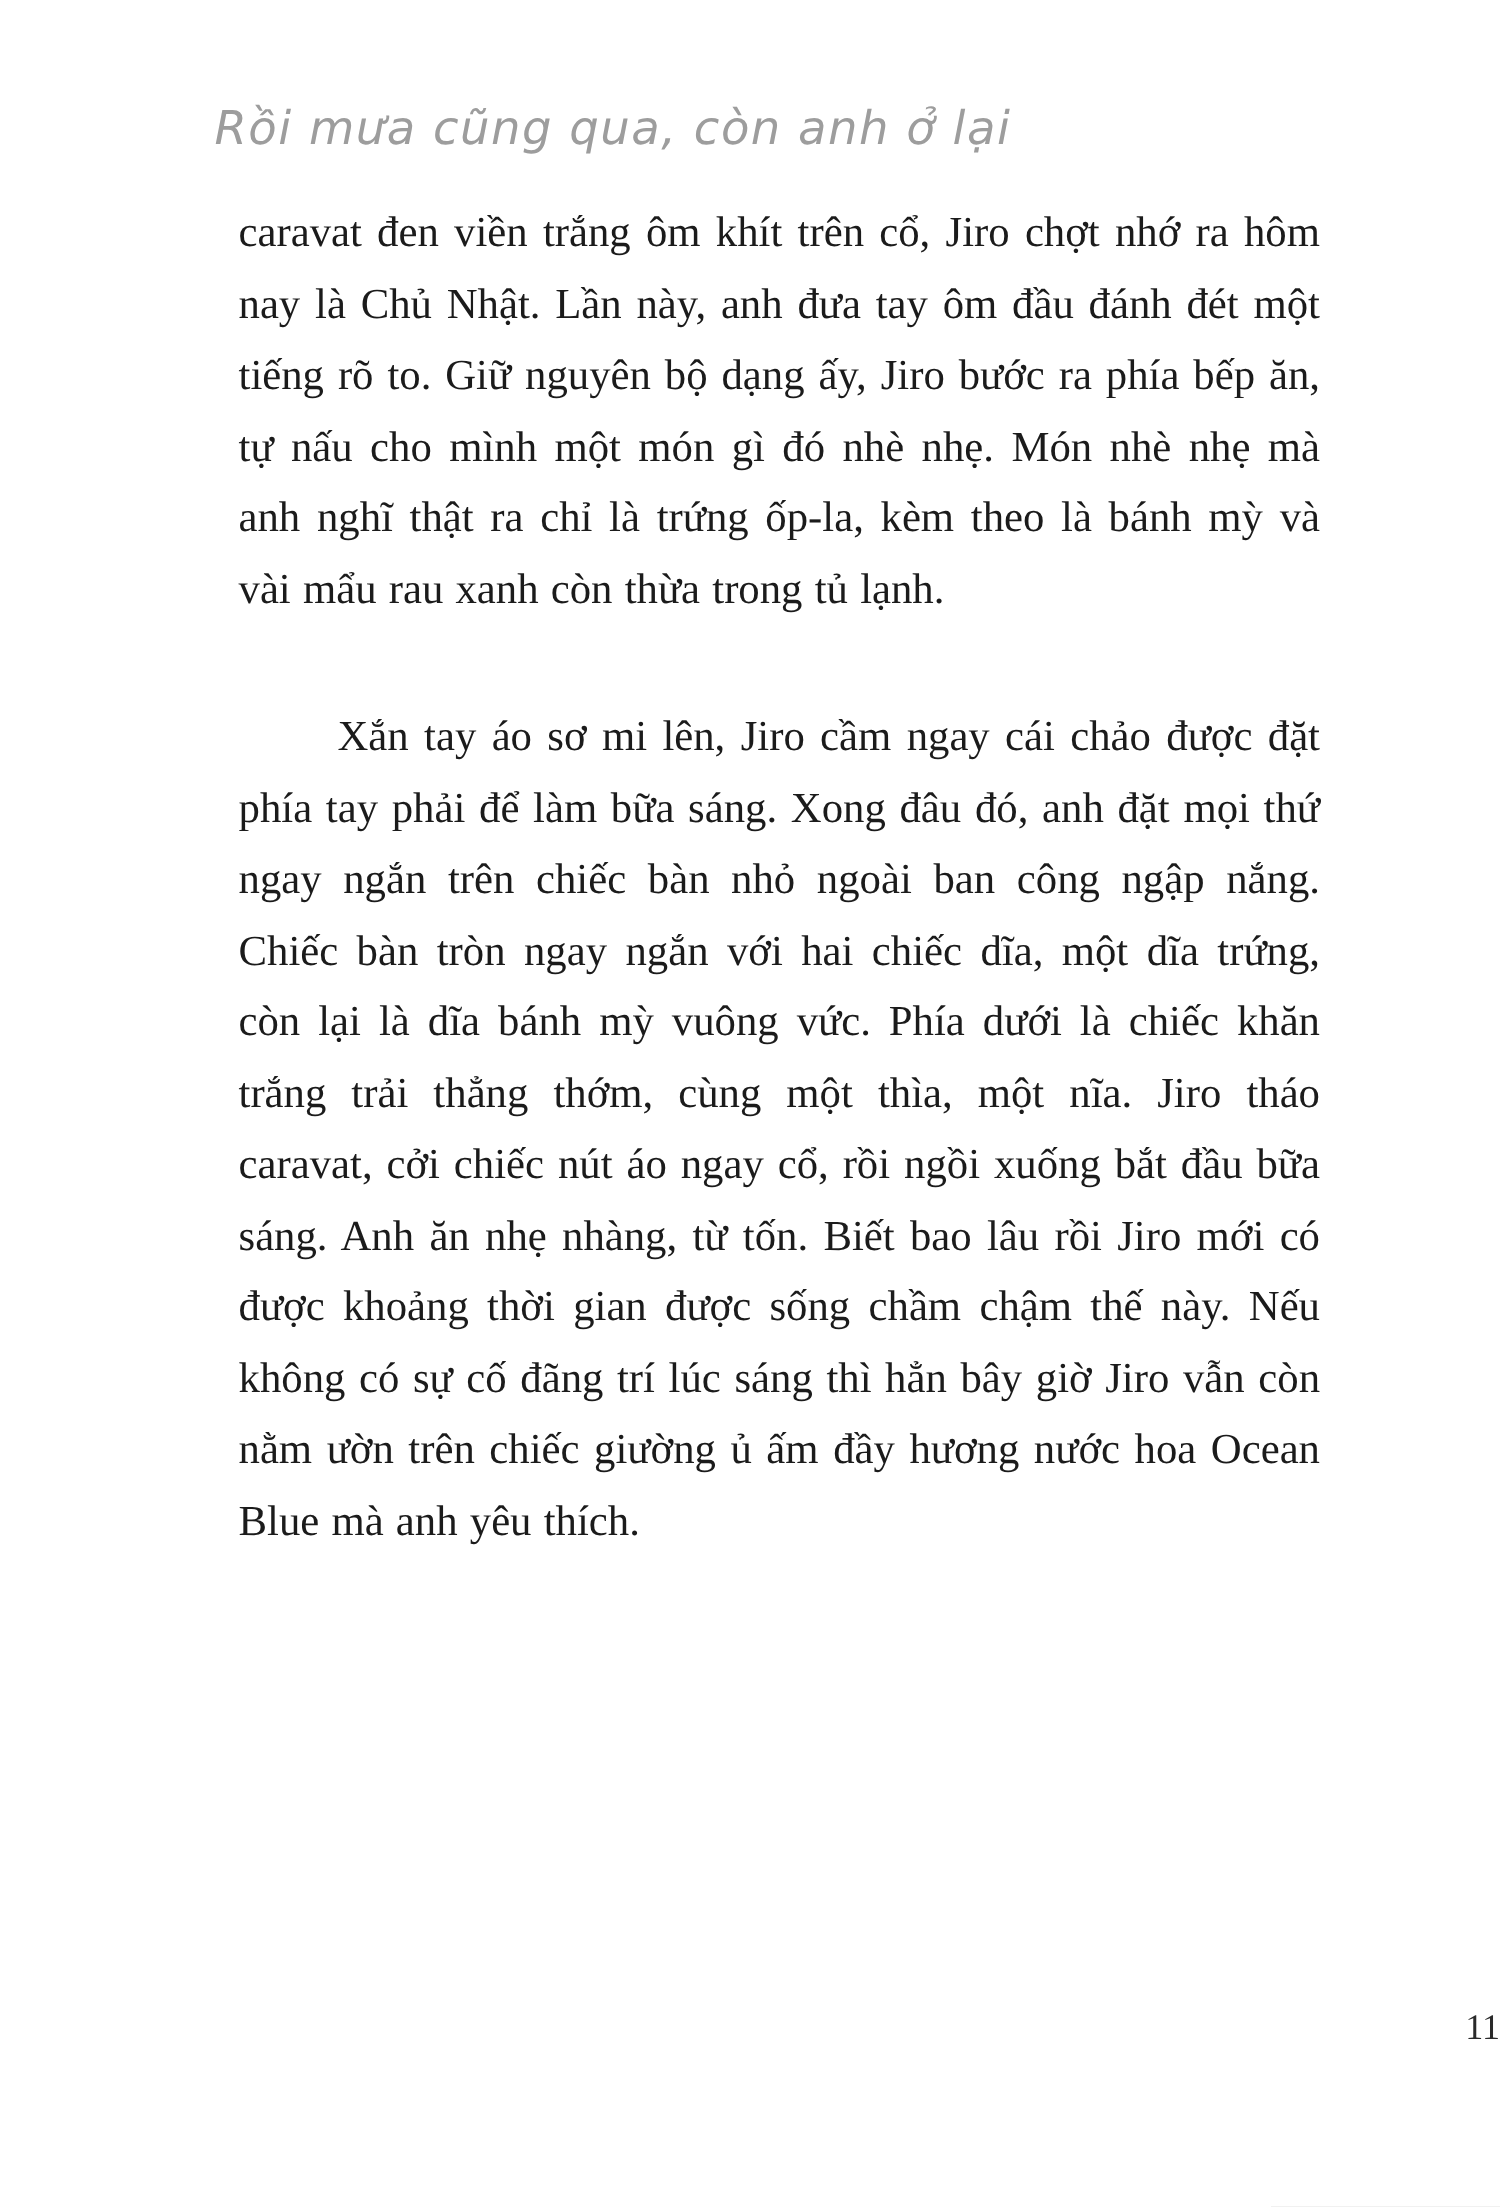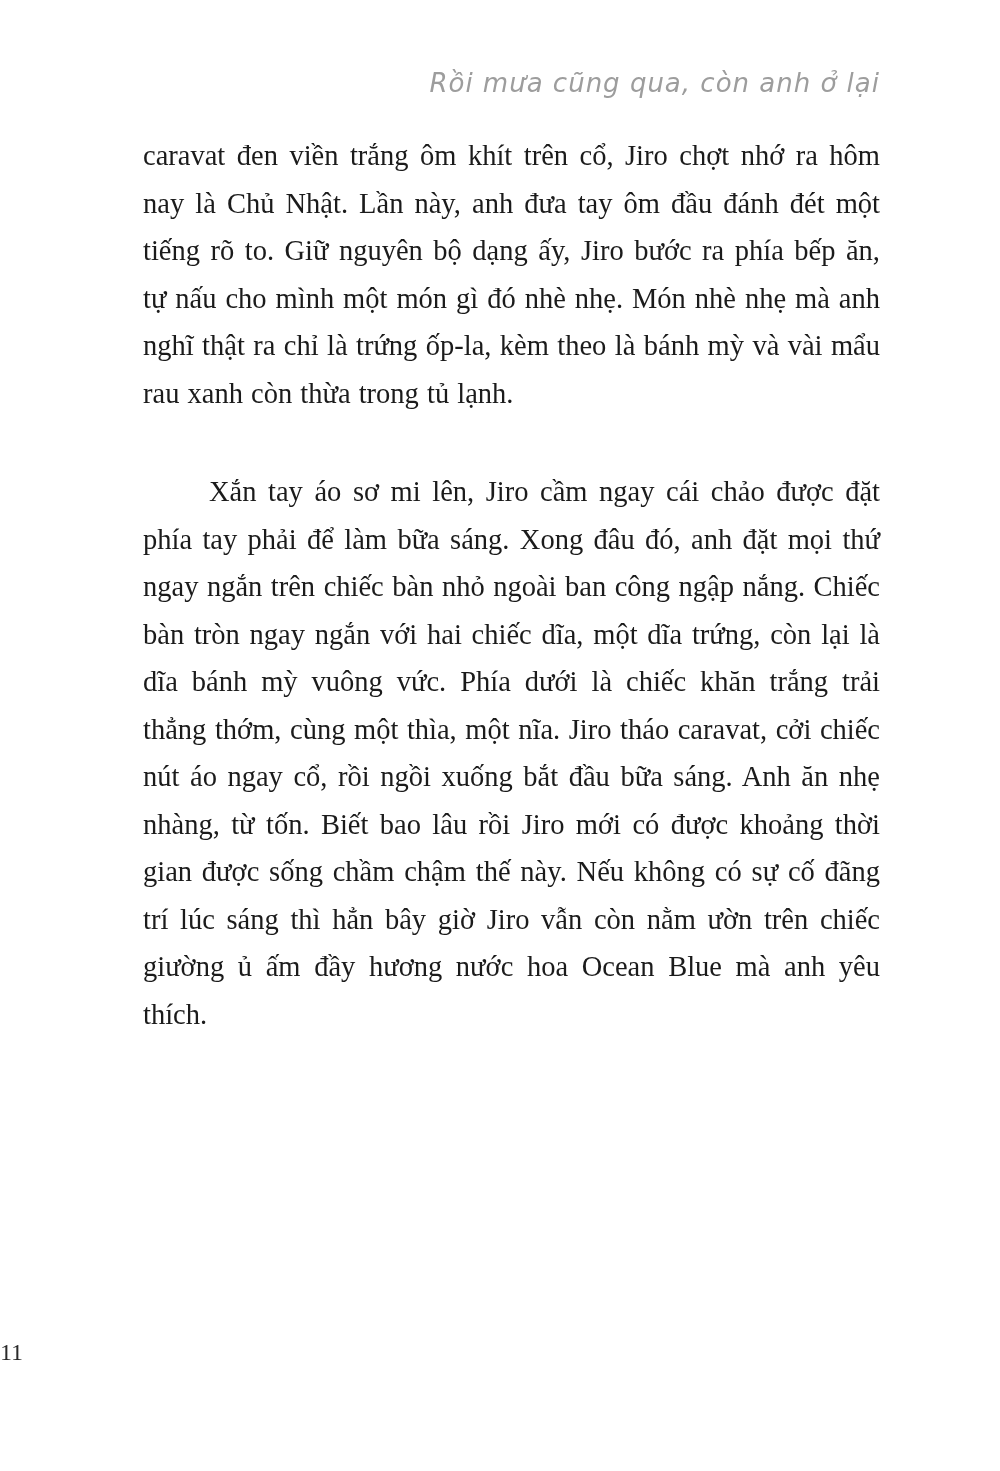--- a/index.html
+++ b/index.html
@@ -15,51 +15,50 @@
     background: #ffffff;
     font-family: "Liberation Serif", serif;
     color: #1b1b1b;
     overflow: hidden;
   }
   .running-header {
     position: absolute;
     top: 68px;
     left: 143px;
     width: 737px;
-    text-align: right;
     font-family: "DejaVu Sans", sans-serif;
     font-style: italic;
     font-weight: 400;
-    font-size: 26px;
+    font-size: 31px;
     letter-spacing: 1px;
     color: #9d9d9d;
   }
   .content {
     position: absolute;
     top: 132px;
     left: 143px;
     width: 737px;
   }
   .content p {
-    margin: 0 0 51px 0;
+    margin: 0 0 51px 16px;
     font-size: 28.5px;
     line-height: 47.5px;
     text-align: justify;
     text-indent: 66px;
     word-spacing: 1px;
   }
   .content p.no-indent {
     text-indent: 0;
   }
   .page-number {
     position: absolute;
     bottom: 105px;
     left: 0;
     width: 100%;
-    text-align: left;
+    text-align: right;
     font-size: 24px;
     color: #2a2a2a;
     font-family: "Liberation Serif", serif;
   }
 </style>
 </head>
 <body>
 
 <div class="page">
 

